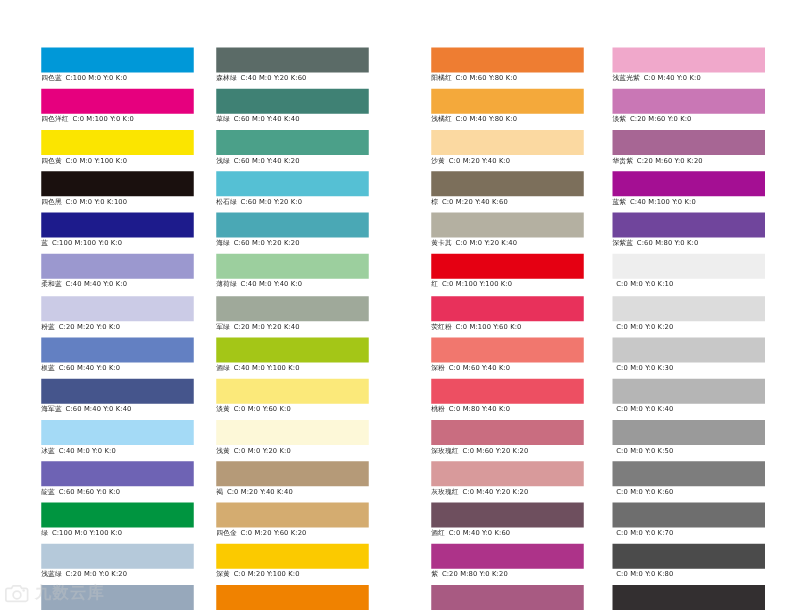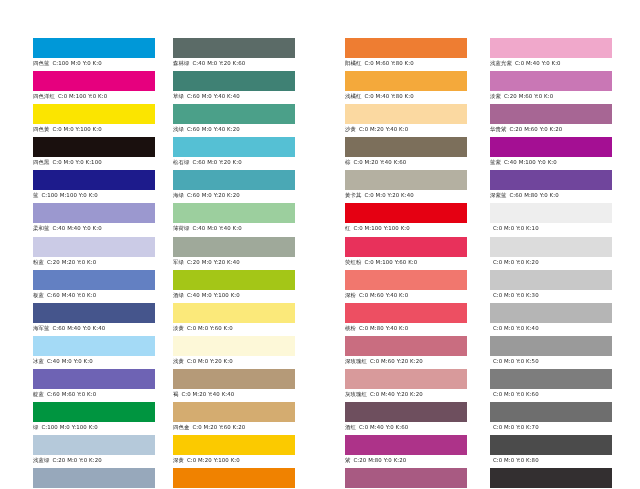--- a/index.html
+++ b/index.html
@@ -319,14 +319,26 @@
       </div>
       <div class="swatch-row">
         <span class="swatch-chip" style="background-color: rgb(75, 75, 75);"></span>
         <span class="swatch-caption"><span class="swatch-name"></span><span class="swatch-cmyk">C:0 M:0 Y:0  K:80</span></span>
       </div>
       <div class="swatch-row">
         <span class="swatch-chip" style="background-color: rgb(51, 47, 48);"></span>
       </div>
     </div>
 
+  <div id="watermark">
+    <span id="watermark-mark">
+      <svg width="20" height="20" viewBox="0 0 20 20" aria-hidden="true">
+        <path d="M2.2 5.6 h3.0 l1.3 -1.9 h5.6 l1.3 1.9 h3.2 a1.5 1.5 0 0 1 1.5 1.5 v7.4
+                 a1.5 1.5 0 0 1 -1.5 1.5 h-14.4 a1.5 1.5 0 0 1 -1.5 -1.5 v-7.4
+                 a1.5 1.5 0 0 1 1.5 -1.5 z" fill="none" stroke="#c8c8c8" stroke-width="1.4"></path>
+        <circle cx="9.6" cy="10.9" r="3.1" fill="none" stroke="#c8c8c8" stroke-width="1.4"></circle>
+        <circle cx="14.9" cy="7.4" r="1.0" fill="#c8c8c8"></circle>
+      </svg>
+    </span>
+    <span id="watermark-text">九数云库</span>
+  </div>
 
 </div>
 
 </body></html>

